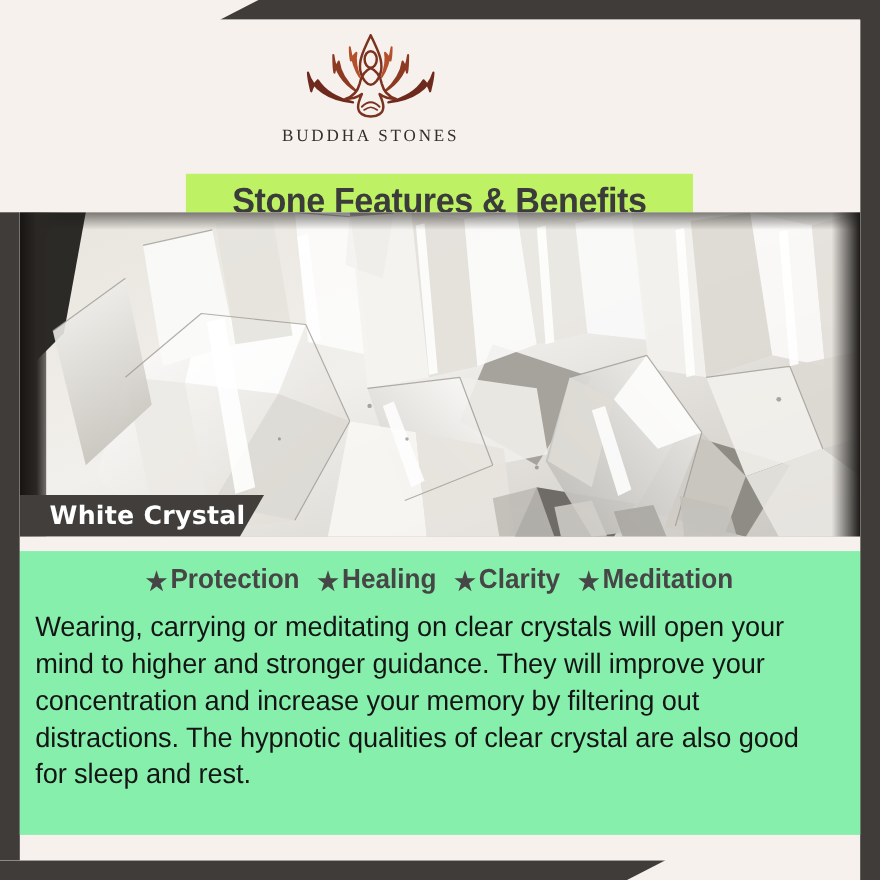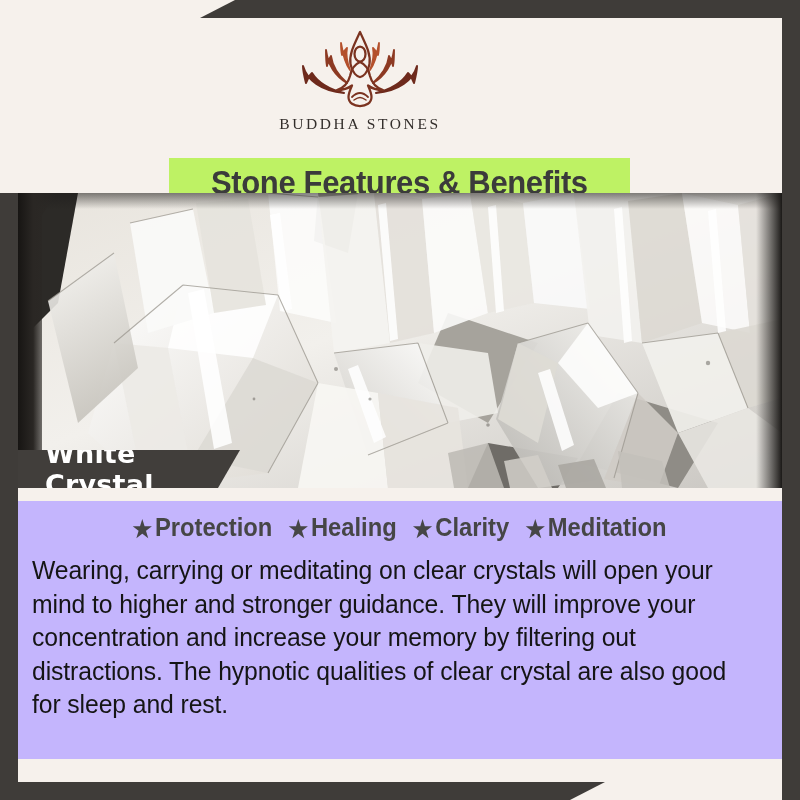--- a/index.html
+++ b/index.html
@@ -36,21 +36,21 @@
     background:#3f3c39;
   }
 
   
   .header{
     position:absolute;left:0;top:18px;width:782px;height:175px;
     background:#f6f1ec;
   }
   .logo-wrap{
     position:absolute;left:0;top:10px;width:674px;
-    display:flex;flex-direction:column;align-items:center;padding-left:23px;
+    display:flex;flex-direction:column;align-items:center;
   }
   .logo-mark{width:150px;height:83px;display:block;}
   .logo-word{
     margin-top:4px;
     font-family:"Liberation Serif", serif;
     font-size:15.5px;
     letter-spacing:2.6px;
     color:#332e2b;
     font-weight:400;
   }
@@ -101,36 +101,36 @@
   .name-banner{
     position:absolute;left:18px;top:450px;
     width:222px;height:38px;
     background:#413e3b;
     clip-path:polygon(0 0, 222px 0, 200px 38px, 0 38px);
     display:flex;align-items:center;
   }
   .name-banner span{
     margin-left:27px;
     color:#ffffff;
-    font-size:27px;
+    font-size:23px;
     font-weight:bold;
     letter-spacing:0.2px;
     font-family:"DejaVu Sans", sans-serif;
   }
 
   
   .gap-strip{
     position:absolute;left:18px;top:488px;width:764px;height:13px;
     background:#f6f1ec;
   }
 
   
   .panel{
     position:absolute;left:18px;top:501px;width:764px;height:258px;
-    background:#c4b5fd;
+    background:#86efac;
   }
 
   .benefits{
     position:absolute;left:0;top:12px;width:764px;
     text-align:center;
     font-family:"Liberation Sans Narrow","Liberation Sans", sans-serif;
     font-weight:bold;
     font-size:25px;
     color:#464646;
     white-space:nowrap;

